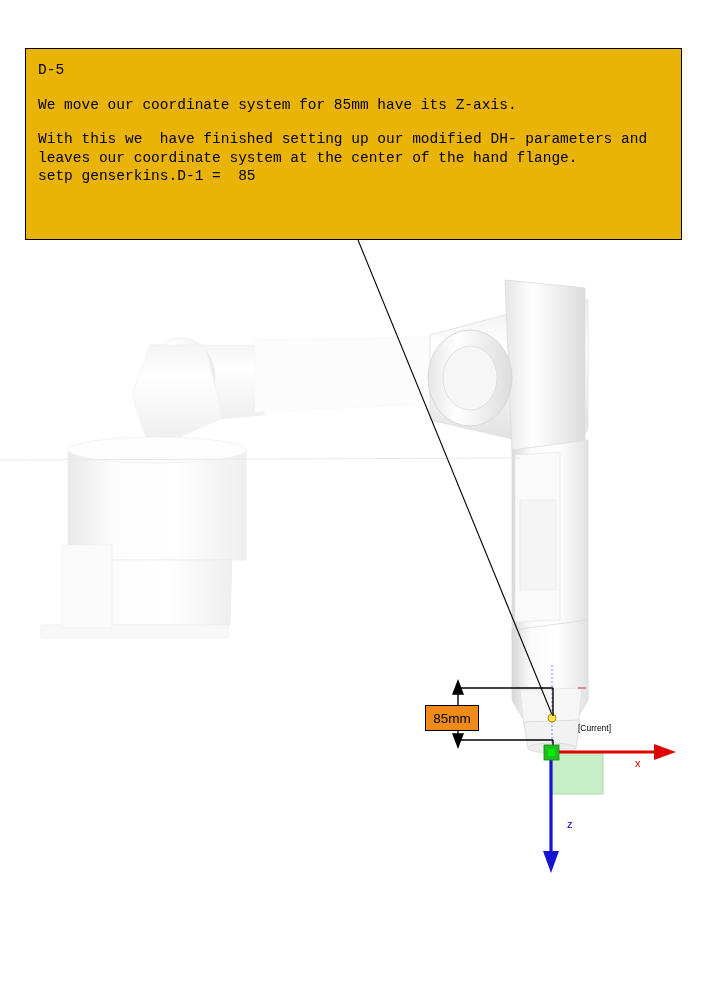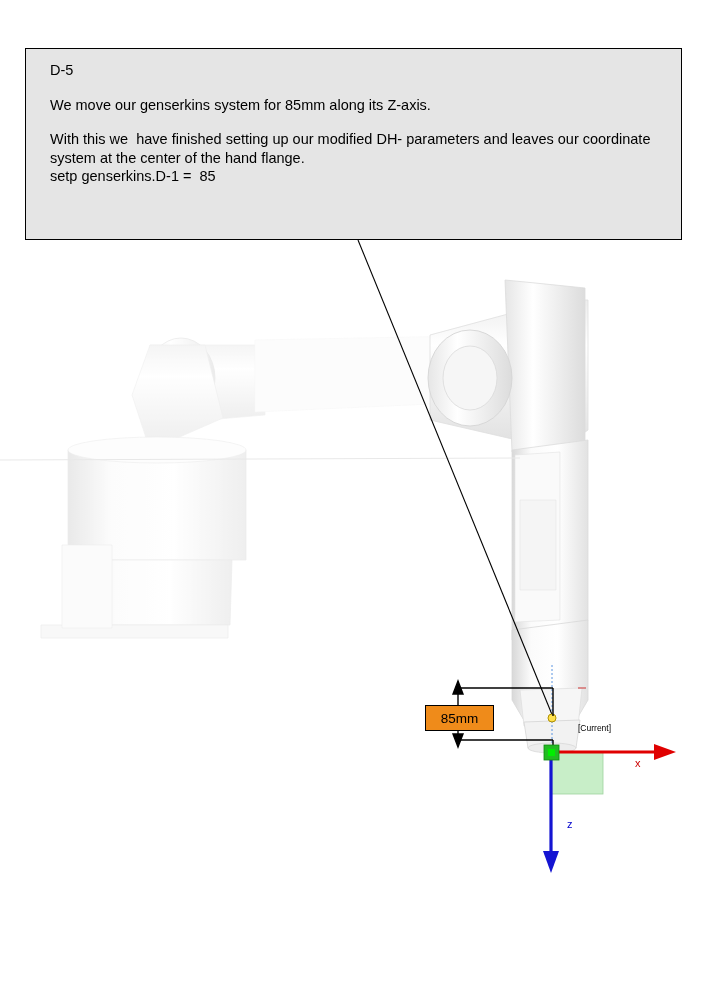--- a/index.html
+++ b/index.html
@@ -15,24 +15,25 @@
     font-family: "Liberation Sans", sans-serif;
   }
 
   
   #note-box {
     position: absolute;
     left: 25px;
     top: 48px;
     width: 657px;
     height: 192px;
-    background: #e5e5e5;
+    background: #eab308;
     border: 1px solid #000000;
     box-sizing: border-box;
-    padding: 12px 8px 8px 24px;
+    padding: 12px 8px 8px 12px;
+    font-family: Liberation Mono, monospace;
   }
   #note-box .line {
     font-size: 14.5px;
     color: #000000;
     line-height: 1.28;
     white-space: pre-wrap;
   }
   #note-title {
     margin-bottom: 16px;
   }
@@ -49,21 +50,21 @@
     top: 0;
     width: 707px;
     height: 1000px;
   }
 
   
   #dim-label {
     position: absolute;
     left: 425px;
     top: 705px;
-    width: 69px;
+    width: 54px;
     height: 26px;
     background: #ef8b1a;
     border: 1px solid #000000;
     box-sizing: border-box;
     display: flex;
     align-items: center;
     justify-content: center;
     font-size: 13.5px;
     color: #000000;
   }
@@ -187,21 +188,21 @@
     <line x1="551" y1="752" x2="551" y2="855" stroke="#1414d2" stroke-width="3.2"></line>
     <polygon points="551,873 543,851 559,851" fill="#1414d2"></polygon>
 
     <rect x="544" y="745" width="15" height="15" fill="#22bb22" stroke="#118811" stroke-width="0.8"></rect>
     <rect x="548" y="749" width="7" height="7" fill="#00ee00"></rect>
   </g>
 </svg>
 
 <div id="note-box">
   <div class="line" id="note-title">D-5</div>
-  <div class="line" id="note-p1">We move our genserkins system for 85mm along its Z-axis.</div>
+  <div class="line" id="note-p1">We move our coordinate system for 85mm have its Z-axis.</div>
   <div class="line" id="note-p2">With this we  have finished setting up our modified DH- parameters and leaves our coordinate system at the center of the hand flange.</div>
   <div class="line" id="note-cmd">setp genserkins.D-1 =  85</div>
 </div>
 
 <div id="dim-label">85mm</div>
 <div id="current-label">[Current]</div>
 <div id="axis-x-label">x</div>
 <div id="axis-z-label">z</div>
 
 </body></html>

